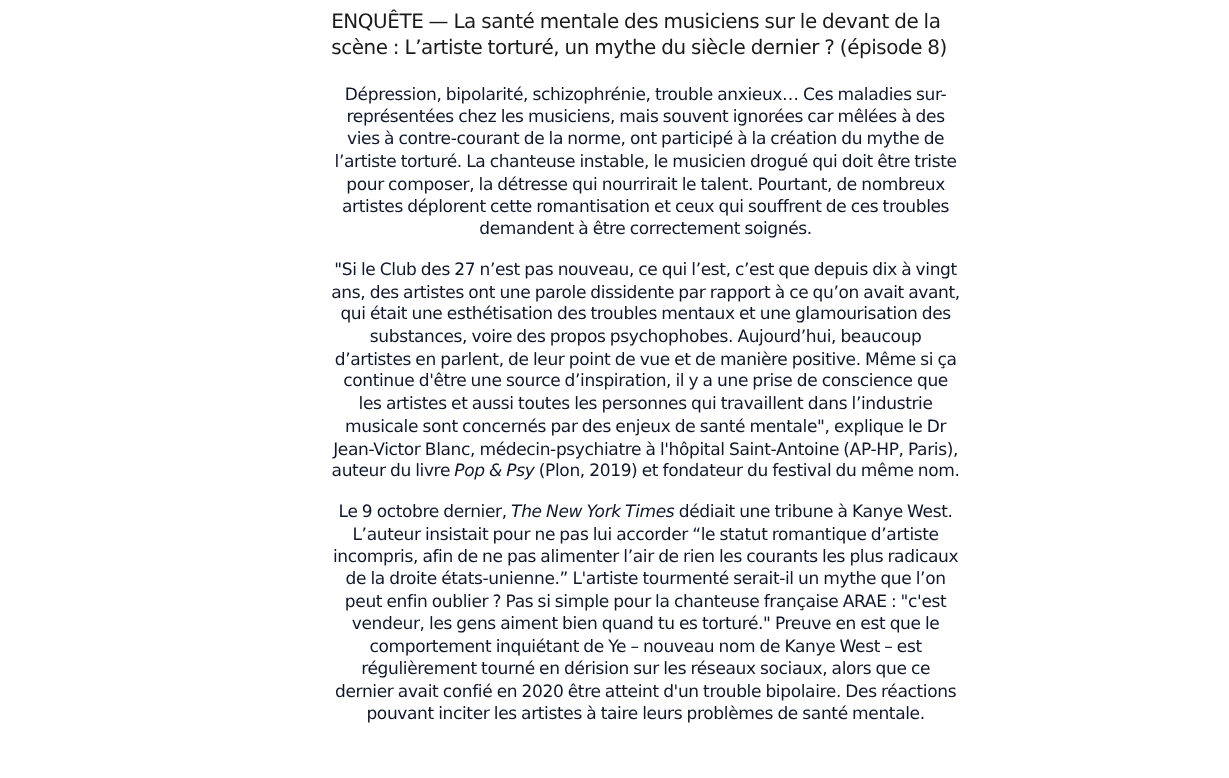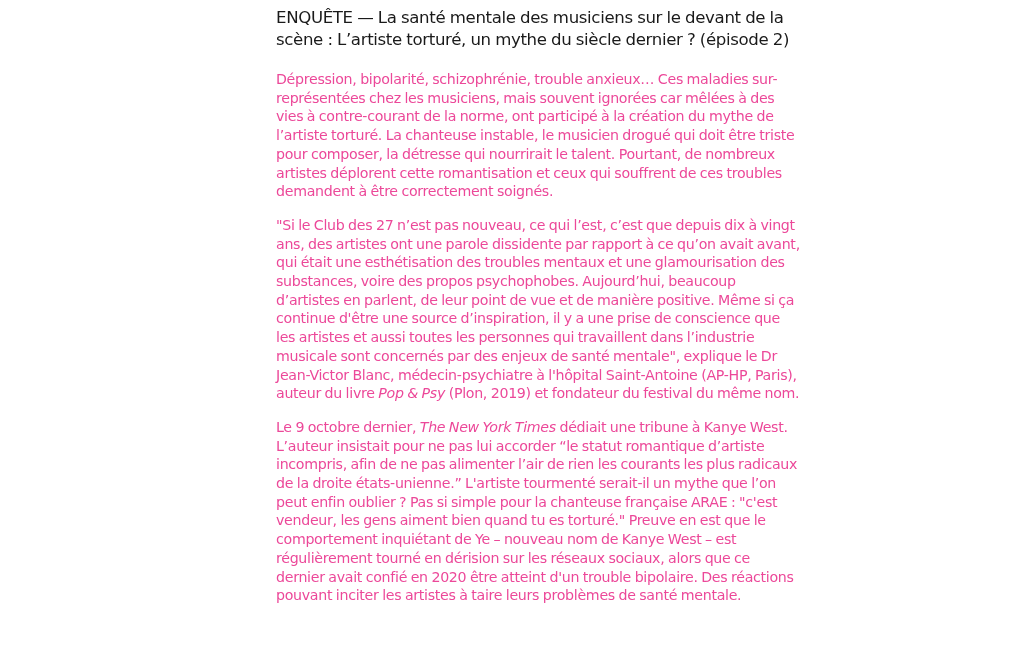--- a/index.html
+++ b/index.html
@@ -29,30 +29,31 @@
       letter-spacing: -0.35px;
       word-spacing: -0.5px;
       color: #1a1a1a;
     }
     .para {
       margin: 0 0 15px 0;
       font-size: 14.2px;
       line-height: 18.7px;
       letter-spacing: -0.3px;
       word-spacing: -0.6px;
-      color: #ec4899;
+      color: #0f172a;
+      text-align: center;
     }
     .para em {
     }
   </style>
 </head>
 <body>
 
 <article class="article">
-  <h2 class="title">ENQUÊTE — La santé mentale des musiciens sur le devant de la scène : L’artiste torturé, un mythe du siècle dernier ? (épisode 2)</h2>
+  <h2 class="title">ENQUÊTE — La santé mentale des musiciens sur le devant de la scène : L’artiste torturé, un mythe du siècle dernier ? (épisode 8)</h2>
 
   <p class="para">
     <span>Dépression, bipolarité, schizophrénie, trouble anxieux… Ces maladies sur-représentées chez les musiciens, mais souvent ignorées car mêlées à des vies à contre-courant de la norme, ont participé à la création du mythe de l’artiste torturé. La chanteuse instable, le musicien drogué qui doit être triste pour composer, la détresse qui nourrirait le talent. Pourtant, de nombreux artistes déplorent cette romantisation et ceux qui souffrent de ces troubles demandent à être correctement soignés.</span>
   </p>
 
   <p class="para">
     <span>"Si le Club des 27 n’est pas nouveau, ce qui l’est, c’est que depuis dix à vingt ans, des artistes ont une parole dissidente par rapport à ce qu’on avait avant, qui était une esthétisation des troubles mentaux et une glamourisation des substances, voire des propos psychophobes. Aujourd’hui, beaucoup d’artistes en parlent, de leur point de vue et de manière positive. Même si ça continue d'être une source d’inspiration, il y a une prise de conscience que les artistes et aussi toutes les personnes qui travaillent dans l’industrie musicale sont concernés par des enjeux de santé mentale", explique le Dr Jean-Victor Blanc, médecin-psychiatre à l'hôpital Saint-Antoine (AP-HP, Paris), auteur du livre </span><em>Pop &amp; Psy</em><span> (Plon, 2019) et fondateur du festival du même nom.</span>
   </p>
 
   <p class="para">

